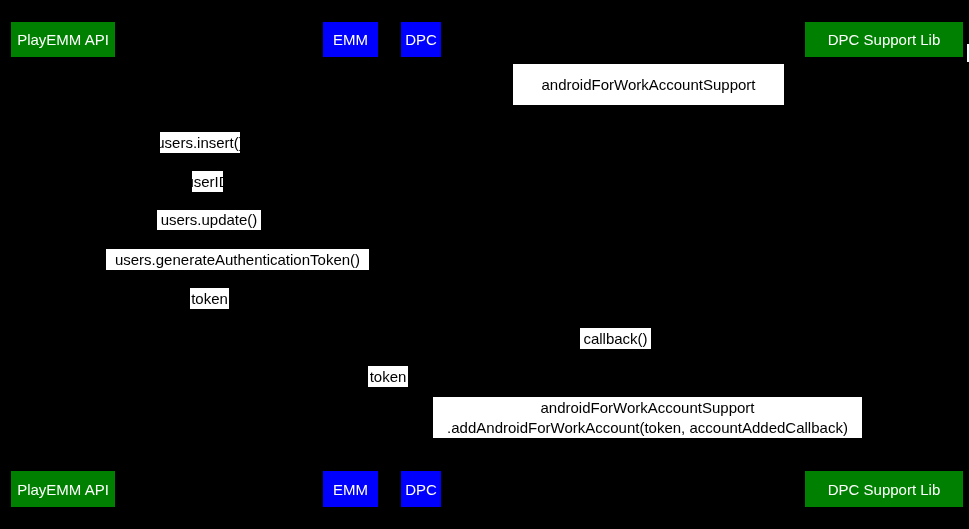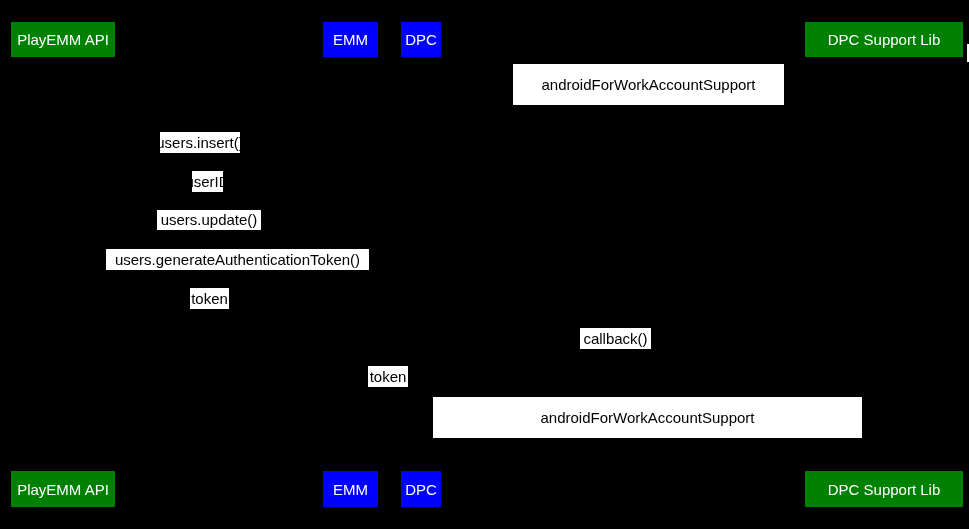--- a/index.html
+++ b/index.html
@@ -107,20 +107,21 @@
   <div class="msg m-callback">
     <span>callback()</span>
   </div>
 
   <div class="msg m-token-forward">
     <span>token</span>
   </div>
 
   <div class="msg m-add-account">
     <span>androidForWorkAccountSupport</span>
+    <span>.addAndroidForWorkAccount(token, accountAddedCallback)</span>
   </div>
 
   <div class="row-bottom">
     <div class="participant green p-playemm">
       <span>PlayEMM API</span>
     </div>
     <div class="participant blue p-emm">
       <span>EMM</span>
     </div>
     <div class="participant blue p-dpc">

